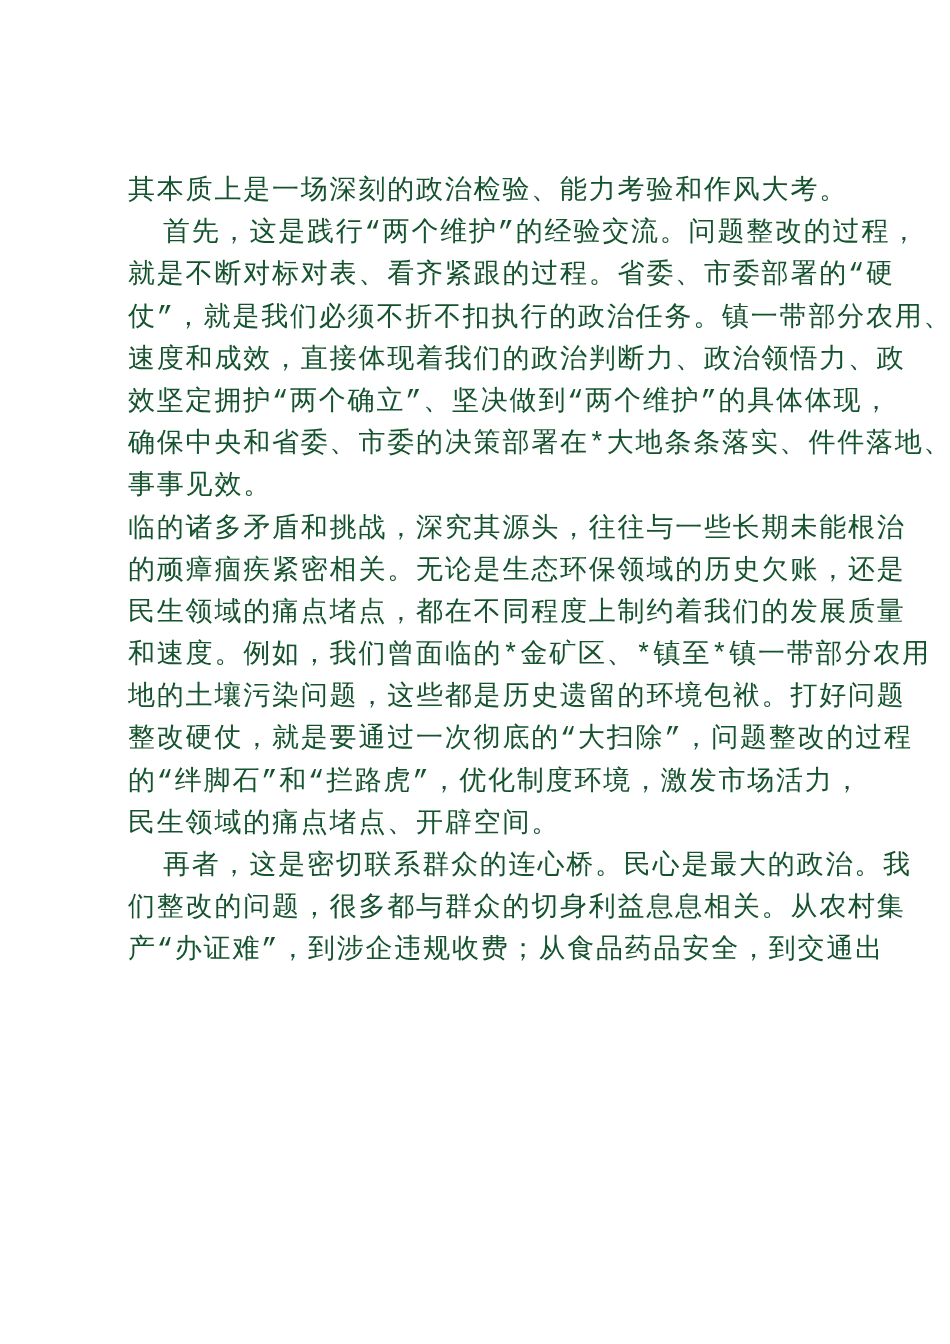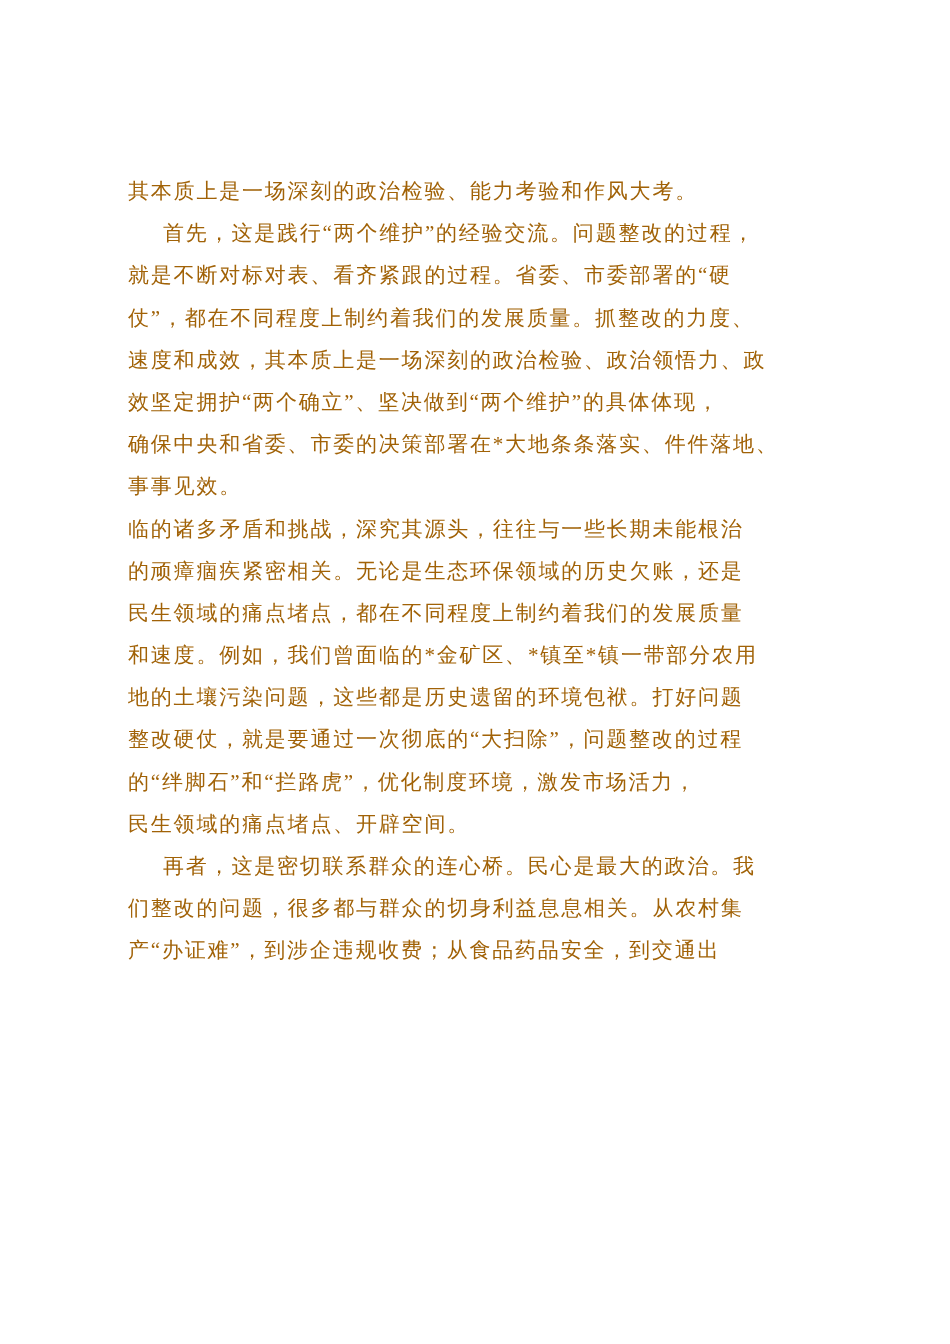--- a/index.html
+++ b/index.html
@@ -19,23 +19,23 @@
       top: 0;
       width: 950px;
       height: 1344px;
       background: #ffffff;
     }
     .body-text {
       position: absolute;
       left: 128px;
       top: 170px;
       width: 720px;
-      font-family: Liberation Serif, serif;
-      font-size: 21px;
-      color: #a16207;
+      font-family: Liberation Mono, monospace;
+      font-size: 27px;
+      color: #14532d;
       line-height: 42.2px;
       letter-spacing: 1.8px;
     }
     .line {
       display: block;
       white-space: nowrap;
       height: 42.2px;
     }
     .line.indent {
       padding-left: 35px;
@@ -47,22 +47,22 @@
 <div class="page">
   <div class="body-text">
 
     <div>
       <span class="line">其本质上是一场深刻的政治检验、能力考验和作风大考。</span>
     </div>
 
     <div>
       <span class="line indent">首先，这是践行“两个维护”的经验交流。问题整改的过程，</span>
       <span class="line">就是不断对标对表、看齐紧跟的过程。省委、市委部署的“硬</span>
-      <span class="line">仗”，都在不同程度上制约着我们的发展质量。抓整改的力度、</span>
-      <span class="line">速度和成效，其本质上是一场深刻的政治检验、政治领悟力、政</span>
+      <span class="line">仗”，就是我们必须不折不扣执行的政治任务。镇一带部分农用、</span>
+      <span class="line">速度和成效，直接体现着我们的政治判断力、政治领悟力、政</span>
       <span class="line">效坚定拥护“两个确立”、坚决做到“两个维护”的具体体现，</span>
       <span class="line">确保中央和省委、市委的决策部署在*大地条条落实、件件落地、</span>
       <span class="line">事事见效。</span>
     </div>
 
     <div>
       <span class="line">临的诸多矛盾和挑战，深究其源头，往往与一些长期未能根治</span>
       <span class="line">的顽瘴痼疾紧密相关。无论是生态环保领域的历史欠账，还是</span>
       <span class="line">民生领域的痛点堵点，都在不同程度上制约着我们的发展质量</span>
       <span class="line">和速度。例如，我们曾面临的*金矿区、*镇至*镇一带部分农用</span>

